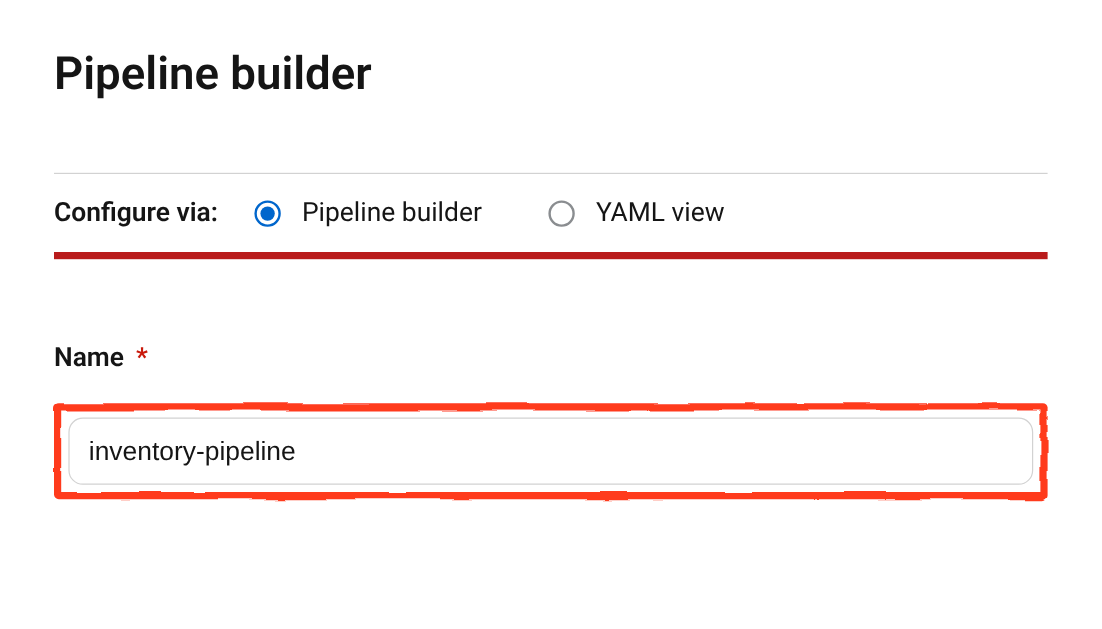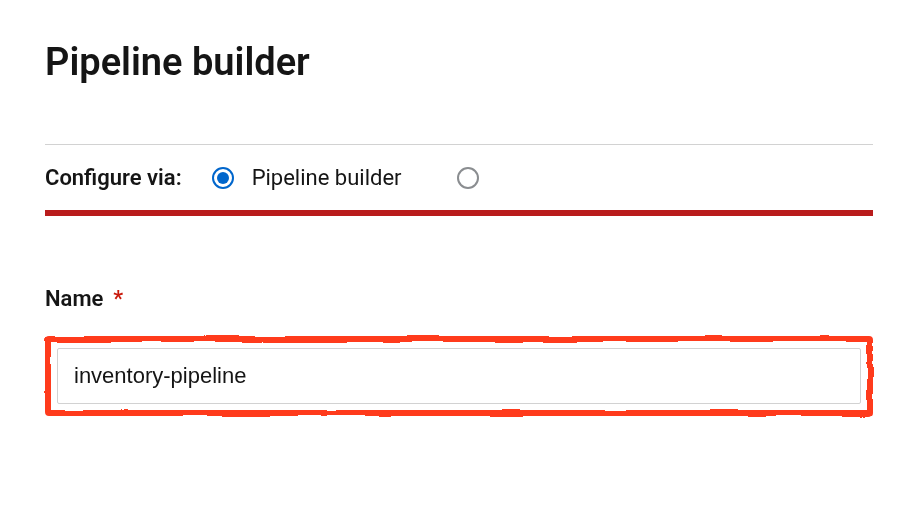--- a/index.html
+++ b/index.html
@@ -91,21 +91,21 @@
       border: 6px solid #ff3b1f;
       border-radius: 4px;
       pointer-events: none;
       filter: url(#rough);
     }
     .text-input {
       width: 100%;
       padding: 14px 16px;
       font-size: 22px;
       border: 1px solid #d2d2d2;
-      border-radius: 2px;
+      border-radius: 12px;
       outline: none;
       background: #fff;
       color: #151515;
     }
     svg.defs {
       position: absolute;
       width: 0;
       height: 0;
     }
   </style>
@@ -127,20 +127,21 @@
   <span class="config-label">Configure via:</span>
   <div class="radio-group">
     <label class="radio-option">
       <span class="radio-circle selected">
         <span class="radio-inner"></span>
       </span>
       <span class="radio-label">Pipeline builder</span>
     </label>
     <label class="radio-option">
       <span class="radio-circle"></span>
+      <span class="radio-label">YAML view</span>
     </label>
   </div>
 </div>
 
 <div class="form-section">
   <div class="field-label-wrap">
     <span class="field-label">Name</span>
     <span class="required-mark">*</span>
   </div>
   <div class="highlight-box">

